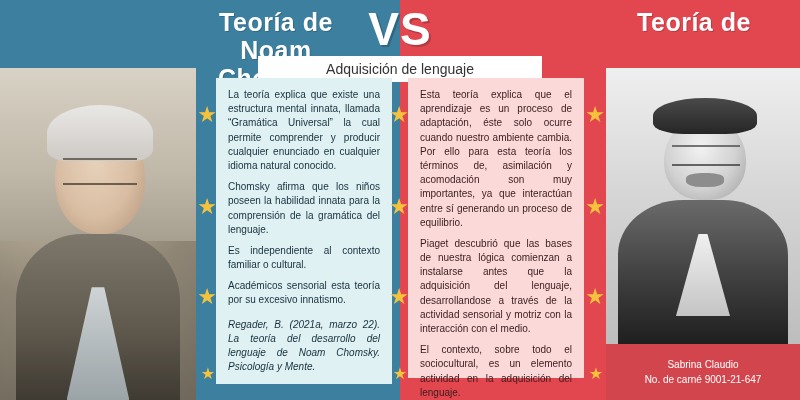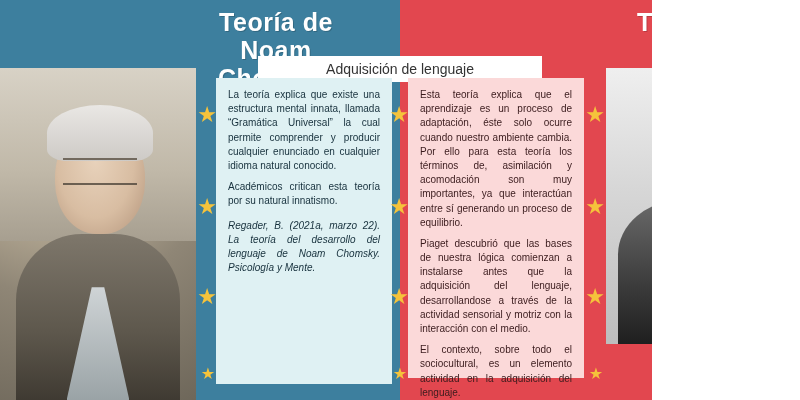--- a/index.html
+++ b/index.html
@@ -7,21 +7,21 @@
     padding: 0;
   }
   body {
     width: 800px;
     height: 400px;
     font-family: "Liberation Sans", sans-serif;
     overflow: hidden;
   }
   .stage {
     position: relative;
-    width: 652px;
+    width: 800px;
     height: 400px;
     overflow: hidden;
     background: #ffffff;
   }
   
   .half {
     position: absolute;
     top: 0;
     height: 400px;
     width: 400px;
@@ -320,28 +320,31 @@
 
   <div class="title title-left">
     <span>Teoría de</span><br>
     <span>Noam Chomsky</span>
   </div>
 
   <div class="title title-right">
     <span>Teoría de</span><br>
   </div>
 
+  <div class="vs">VS</div>
 
   <div class="subtitle-band">
     <span>Adquisición de lenguaje</span>
   </div>
 
   <div class="panel panel-left">
     <p>La teoría explica que existe una estructura mental innata, llamada “Gramática Universal” la cual permite comprender y producir cualquier enunciado en cualquier idioma natural conocido.</p>
-    <p>Académicos critican esta teoría por su natural innatismo.</p>
+    <p>Chomsky afirma que los niños poseen la habilidad innata para la comprensión de la gramática del lenguaje.</p>
+    <p>Es independiente al contexto familiar o cultural.</p>
+    <p>Académicos sensorial esta teoría por su excesivo innatismo.</p>
     <p class="ref">Regader, B. (2021a, marzo 22). La teoría del desarrollo del lenguaje de Noam Chomsky. Psicología y Mente.</p>
   </div>
 
   <div class="panel panel-right">
     <p>Esta teoría explica que el aprendizaje es un proceso de adaptación, éste solo ocurre cuando nuestro ambiente cambia. Por ello para esta teoría los términos de, asimilación y acomodación son muy importantes, ya que interactúan entre sí generando un proceso de equilibrio.</p>
     <p>Piaget descubrió que las bases de nuestra lógica comienzan a instalarse antes que la adquisición del lenguaje, desarrollandose a través de la actividad sensorial y motriz con la interacción con el medio.</p>
     <p>El contexto, sobre todo el sociocultural, es un elemento actividad en la adquisición del lenguaje.</p>
     <p class="ref">Franco, F. S. (2019, 31 mayo). Piaget y su teoría sobre el aprendizaje. La Mente es Maravillosa.</p>
   </div>
 
@@ -353,14 +356,18 @@
   <div class="star" style="left:388px; top:104px;">★</div>
   <div class="star" style="left:388px; top:196px;">★</div>
   <div class="star" style="left:388px; top:286px;">★</div>
   <div class="star small" style="left:392px; top:366px;">★</div>
 
   <div class="star" style="left:584px; top:104px;">★</div>
   <div class="star" style="left:584px; top:196px;">★</div>
   <div class="star" style="left:584px; top:286px;">★</div>
   <div class="star small" style="left:588px; top:366px;">★</div>
 
+  <div class="credit">
+    <div>Sabrina Claudio</div>
+    <div>No. de carné 9001-21-647</div>
+  </div>
 
 </div>
 
 </body></html>

